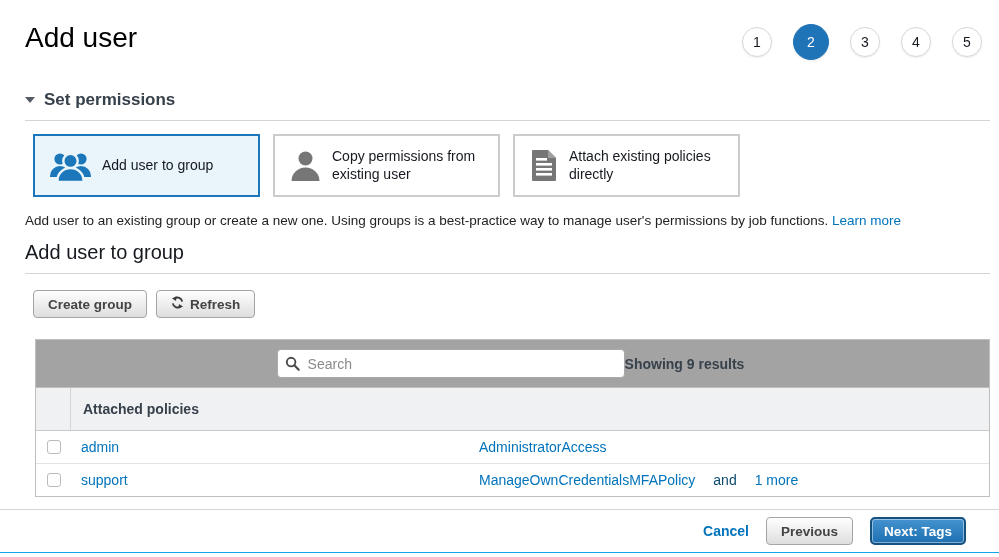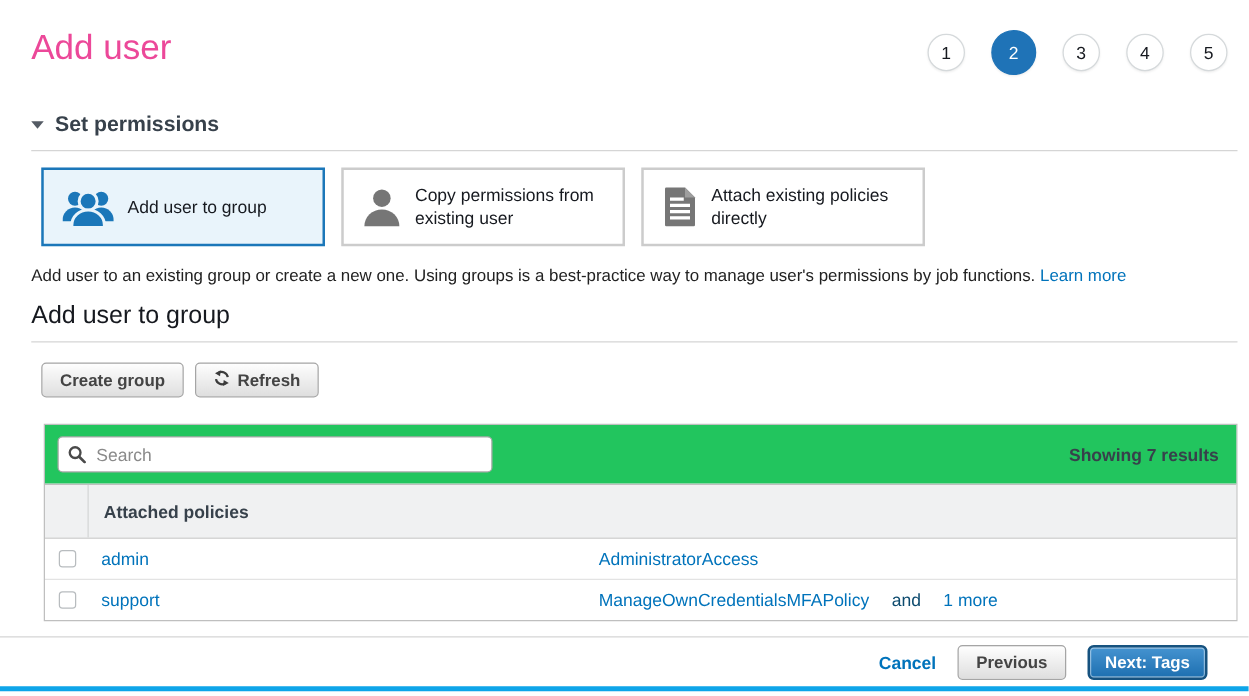--- a/index.html
+++ b/index.html
@@ -3,21 +3,21 @@
 <meta charset="utf-8">
 <style>
   * { box-sizing: border-box; }
   html,body { margin:0; padding:0; }
   body {
     width:999px; height:557px; position:relative; overflow:hidden;
     background:#ffffff; font-family:"Liberation Sans", sans-serif; color:#16191f;
   }
   
   .page-header { padding:22px 25px 0 25px; }
-  .page-title { margin:0; font-size:28px; font-weight:400; color:#ec4899; }
+  .page-title { margin:0; font-size:28px; font-weight:400; color:#000000; }
   .steps { position:absolute; top:24px; right:17px; display:flex; align-items:center; gap:21px; }
   .step {
     width:30px; height:30px; border-radius:50%; background:#fff; border:1px solid #d5d9db;
     display:flex; align-items:center; justify-content:center; font-size:14px; color:#16191f;
     box-shadow:0 1px 2px rgba(0,0,0,0.08); cursor:pointer;
   }
   .step.active { width:36px; height:36px; background:#1f73b7; border-color:#1f73b7; color:#fff; }
   
   .section-head { margin:36px 25px 0 25px; display:flex; align-items:center; gap:9px; cursor:pointer;font-weight:bold; }
   .caret-down { width:0; height:0; border-left:5px solid transparent; border-right:5px solid transparent; border-top:6px solid #545b64; }
@@ -43,21 +43,21 @@
     font-family:"Liberation Sans",sans-serif; font-size:13.5px; font-weight:bold; color:#444;
     background:linear-gradient(#fefefe,#dedede); border:1px solid #a5a5a5; border-radius:4px; cursor:pointer;
   }
   .aws-btn-primary {
     background:linear-gradient(#4593d0,#1d6fb0); color:#fff; border:2px solid #16527f; border-radius:5px;
     box-shadow:inset 0 0 0 1px rgba(255,255,255,0.45); padding:0 12px;justify-content:center;
   }
   
   .table-wrap { margin:21px 9px 0 35px; width:955px; border:1px solid #bfbfbf; background:#fff; }
   .table-toolbar {
-    height:47px; background:#22c55e; display:flex; align-items:center; justify-content:space-between;
+    height:47px; background:#a3a3a3; display:flex; align-items:center; justify-content:center;
     padding:16px 10px;
   }
   .search-box { position:relative; width:348px; }
   .search-box input {
     width:100%; height:29px; border:1px solid #a9a9a9; border-radius:4px; background:#fff;
     padding:0 8px 0 30px; font-size:14px; font-family:"Liberation Sans",sans-serif; color:#333; outline:none;
   }
   .search-box input::placeholder { color:#8a8a8a; }
   .search-icon { position:absolute; left:8px; top:7px; }
   .results { font-size:14px; font-weight:bold; color:#37414b; margin-right:4px; }
@@ -70,21 +70,21 @@
   .trow { display:flex; height:33px; background:#fff; font-size:14px; }
   .trow + .trow { border-top:1px solid #e3e3e3; }
   .thead + .tbody .trow:first-child { border-top:1px solid #c9c9c9; }
   .td { display:flex; align-items:center; }
   .td.col-check, .td.col-group { border-right:none; }
   .checkbox { width:14px; height:14px; border:1px solid #b8bcbf; border-radius:3px; background:#fff; cursor:pointer; }
   .joiner { color:#0c4a6e; margin:0 18px; }
   
   .footer {
     position:absolute; left:0; right:0; bottom:4px; height:44px; background:#fff;
-    border-top:1px solid #d5d5d5; border-bottom:4px solid #0ea5e9;
+    border-top:1px solid #d5d5d5; border-bottom:1px solid #0ea5e9;
     display:flex; align-items:center; justify-content:flex-end; gap:17px; padding-right:33px;
   }
   .cancel-link { font-size:14px; font-weight:bold; color:#0073bb; cursor:pointer; text-decoration:none; }
 </style>
 </head>
 <body>
 
 <div class="page-header">
   <h1 class="page-title">Add user</h1>
 </div>
@@ -176,21 +176,21 @@
   <div class="table-toolbar">
     <div class="search-box">
       <span class="search-icon">
         <svg width="15" height="15" viewBox="0 0 16 16">
           <circle cx="6.5" cy="6.5" r="4.6" fill="none" stroke="#4a4a4a" stroke-width="2"></circle>
           <line x1="10.2" y1="10.2" x2="14.6" y2="14.6" stroke="#4a4a4a" stroke-width="2.3" stroke-linecap="round"></line>
         </svg>
       </span>
       <input type="text" placeholder="Search" style="">
     </div>
-    <span class="results">Showing 7 results</span>
+    <span class="results">Showing 9 results</span>
   </div>
 
   <div class="thead">
     <div class="th col-check"></div>
     <div class="th col-pol">
       <span>Attached policies</span>
     </div>
   </div>
 
   <div class="tbody">

